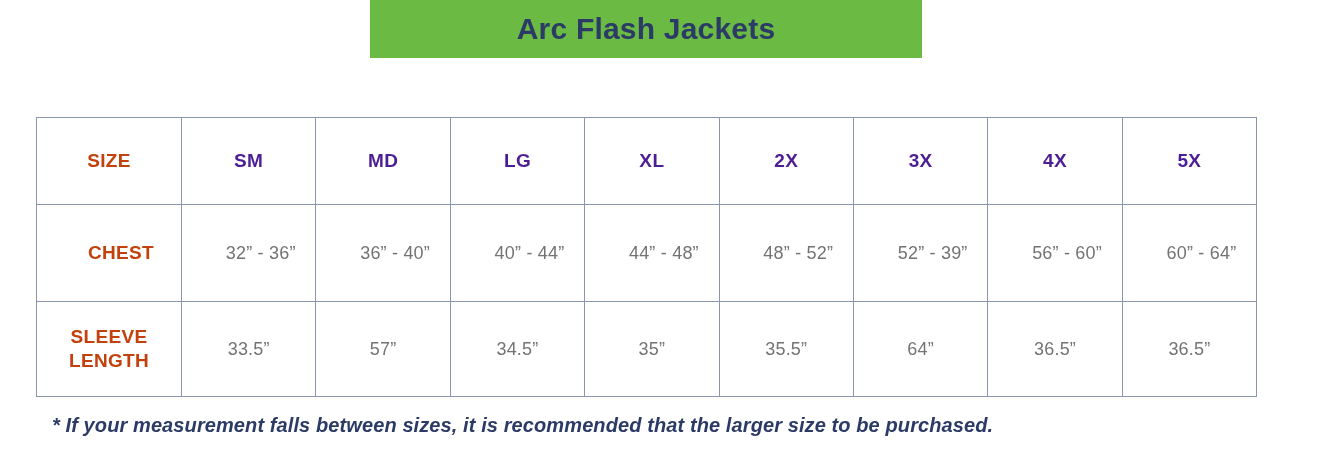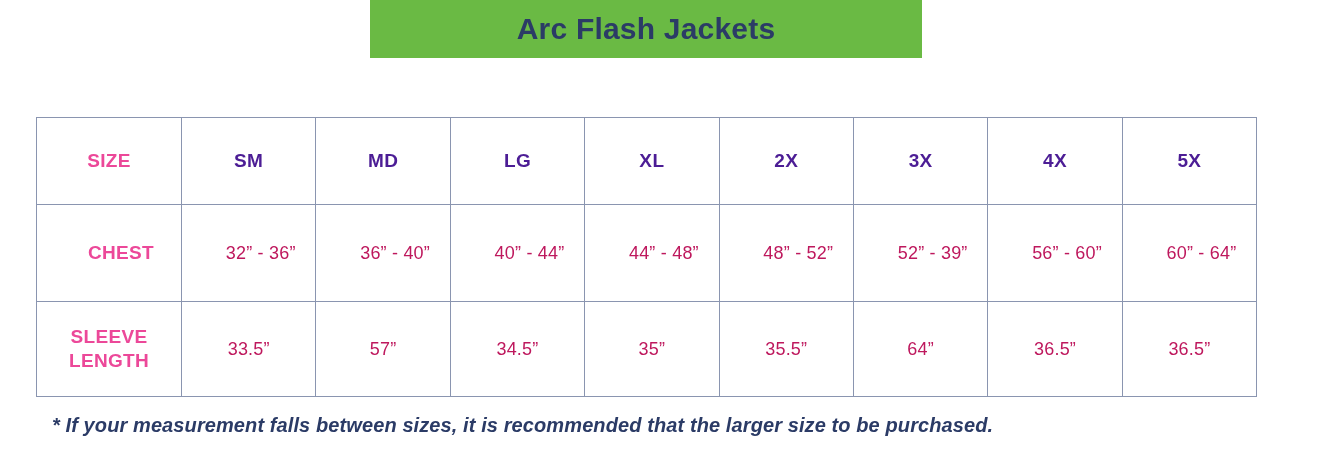--- a/index.html
+++ b/index.html
@@ -65,34 +65,34 @@
   table.size-table col.label-col { width: 145px; }
   table.size-table col.size-col  { width: 134.4px; }
 
   tr.header-row td { height: 86px; }
   tr.chest-row td  { height: 96px; padding-left: 24px; }
   tr.sleeve-row td { height: 94px; }
 
   .row-label {
     font-size: 19px;
     font-weight: bold;
-    color: #ec4899;
+    color: #c2410c;
     letter-spacing: 0.3px;
     line-height: 1.25;
   }
   .size-head {
     font-size: 19px;
     font-weight: bold;
     color: #4c1d95;
     letter-spacing: 0.4px;
   }
   .cell-value {
     font-size: 18px;
     font-weight: normal;
-    color: #be185d;
+    color: #737373;
     letter-spacing: 0.2px;
   }
 
   
   .footnote {
     position: absolute;
     left: 52px;
     top: 414px;
     font-size: 20px;
     font-style: italic;

